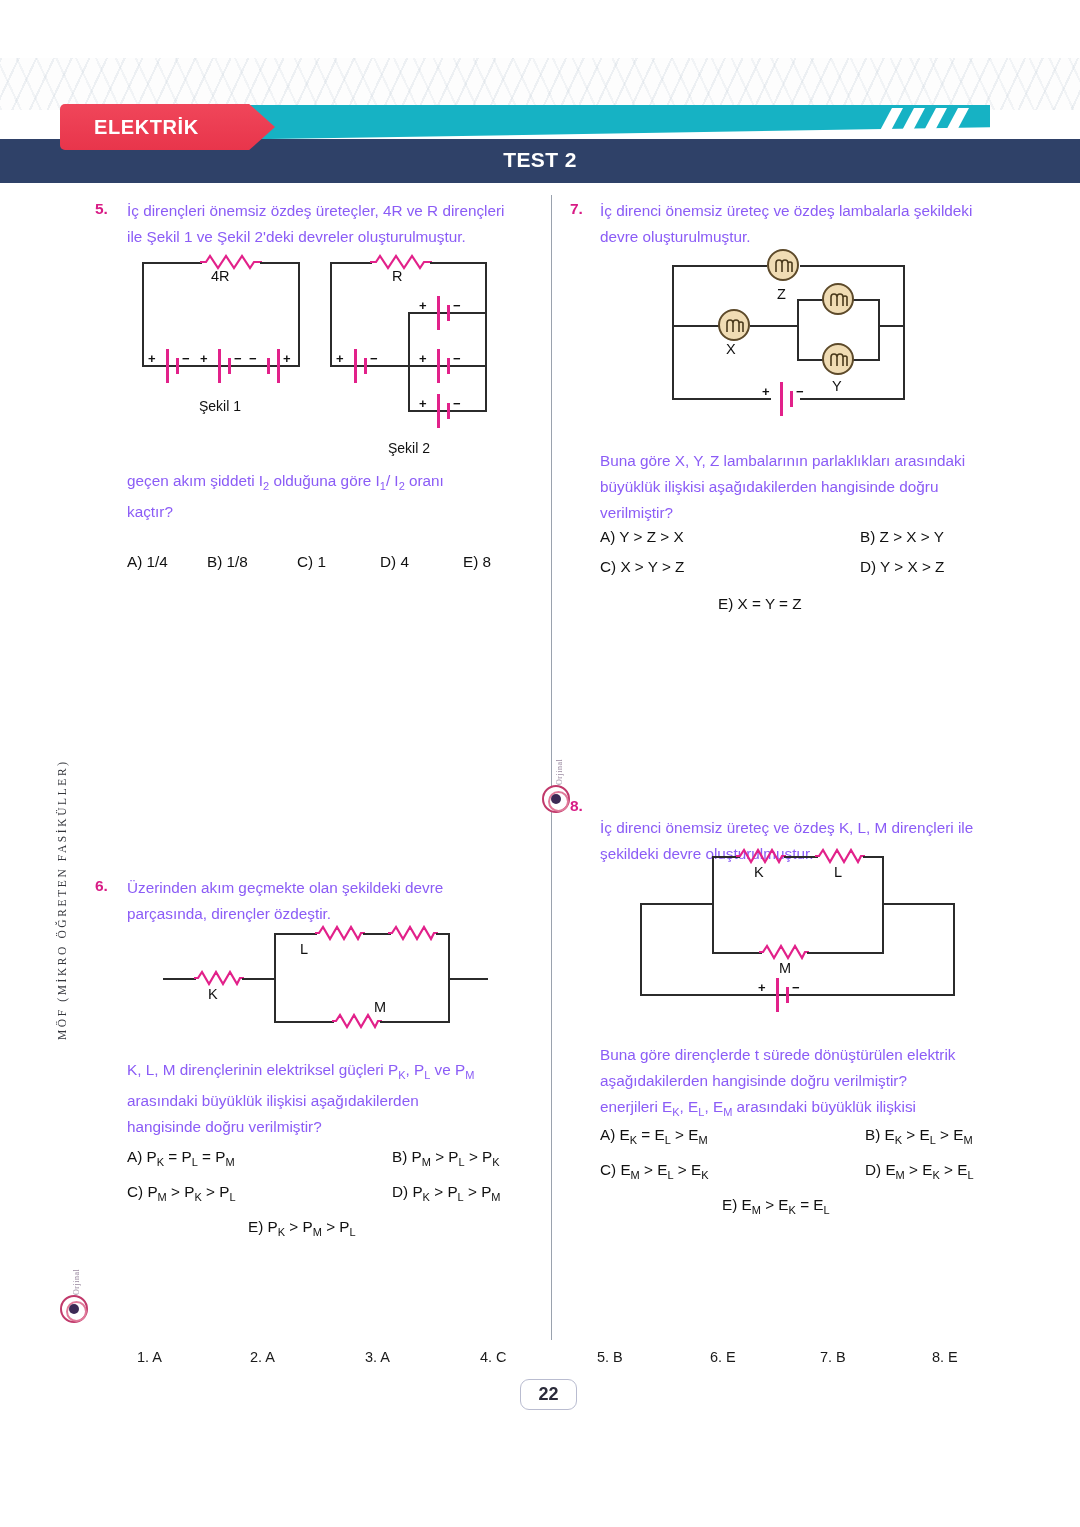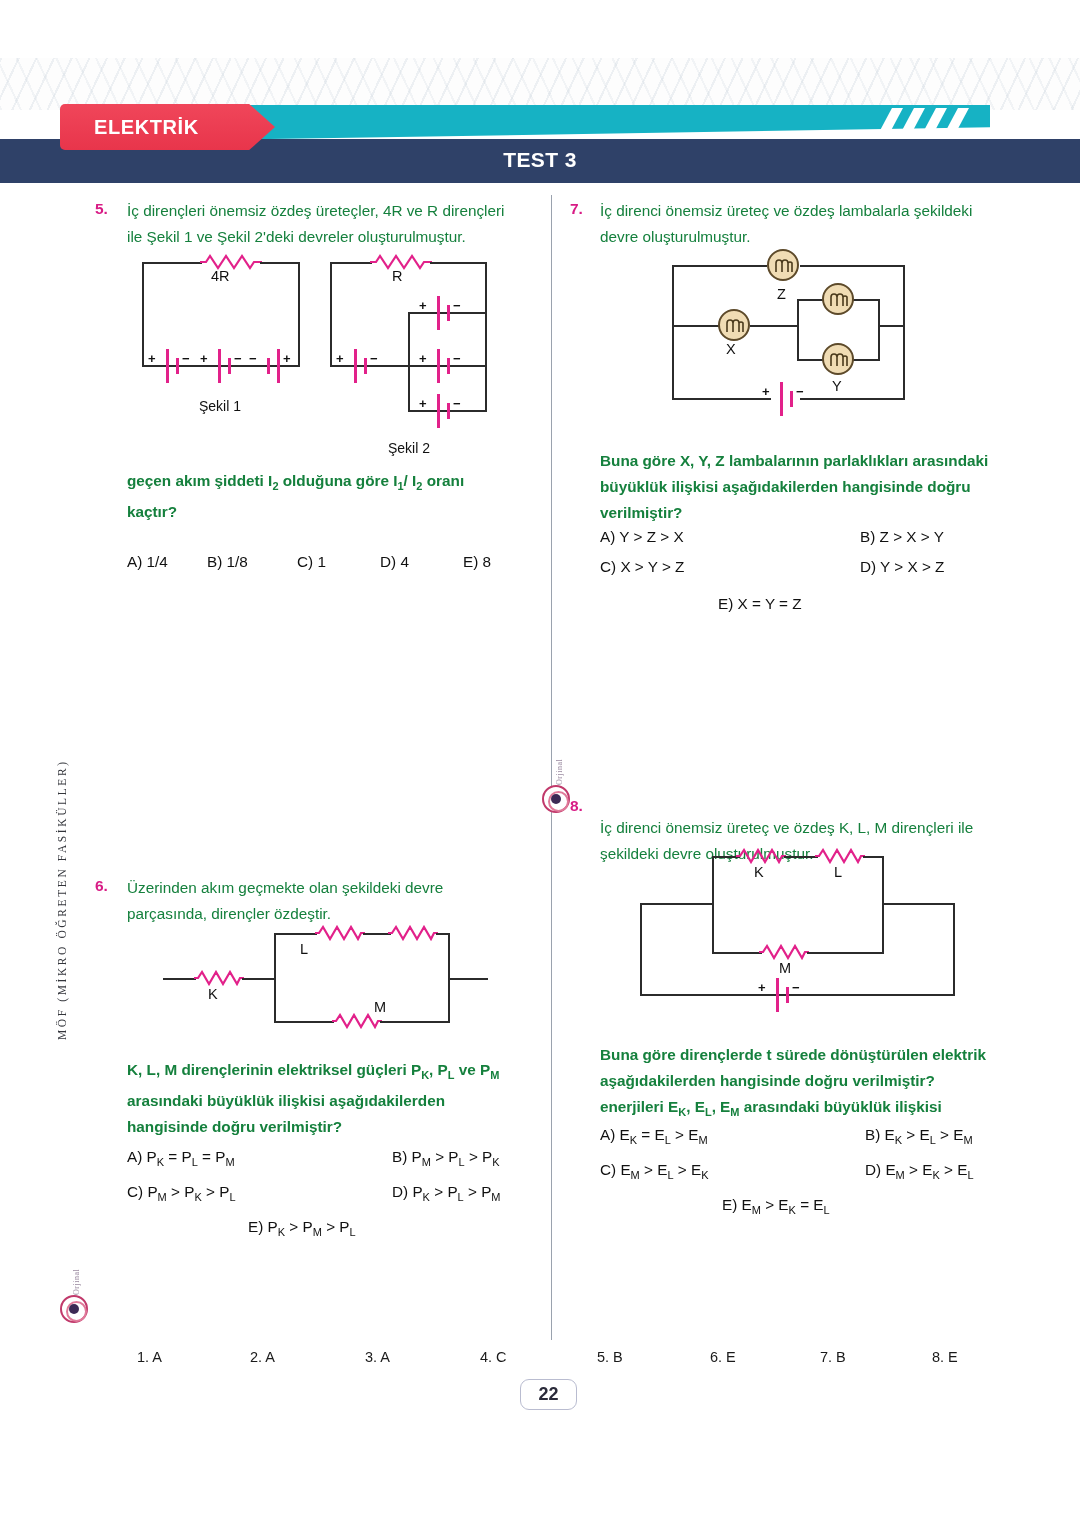--- a/index.html
+++ b/index.html
@@ -45,22 +45,22 @@
   }
   .red-tag span{
     position:absolute; left:34px; top:12px; color:#fff; font-size:20px;
     font-weight:bold; letter-spacing:.6px;
   }
 
   
   .divider{ position:absolute; left:551px; top:195px; width:1px; height:1145px; background:#9aa2ae; }
 
   .qnum{ position:absolute; font-weight:bold; font-size:15.5px; color:#d81b85; }
-  .qtext{ position:absolute; font-size:15.3px; line-height:26px; color:#15803d; }
-  .qtext.bold{ font-weight:bold; }
+  .qtext{ position:absolute; font-size:15.3px; line-height:26px; color:#8b5cf6; }
+  .qtext.bold{ font-weight:normal; }
   .opt{ position:absolute; font-size:15.3px; color:#111; white-space:nowrap; }
   .cap{ position:absolute; font-size:14px; color:#111; }
   sub{ font-size:.72em; }
 
   
   .wire{ position:absolute; background:#2b2b2b; }
   .wh{ height:2px; }
   .wv{ width:2px; }
   .lbl{ position:absolute; font-size:14.5px; color:#111; }
 
@@ -111,21 +111,21 @@
 
   <div class="hdr-texture"></div>
   <div class="teal-bar"></div>
   <div class="teal-slashes">
     <i style="left:4px"></i>
       <i style="left:26px"></i>
       <i style="left:48px"></i>
       <i style="left:70px"></i>
   </div>
   <div class="navy-bar"></div>
-  <div class="test-title">TEST 3</div>
+  <div class="test-title">TEST 2</div>
   <div class="red-tag">
     <span>ELEKTRİK</span>
   </div>
 
   <div class="divider"></div>
 
   <div class="vside">MÖF (MİKRO ÖĞRETEN FASİKÜLLER)</div>
   <div class="seal" style="left:60px; top:1295px"></div>
   <div class="sealtxt" style="left:72px; top:1295px">Orjinal</div>
   <div class="seal" style="left:542px; top:785px"></div>

